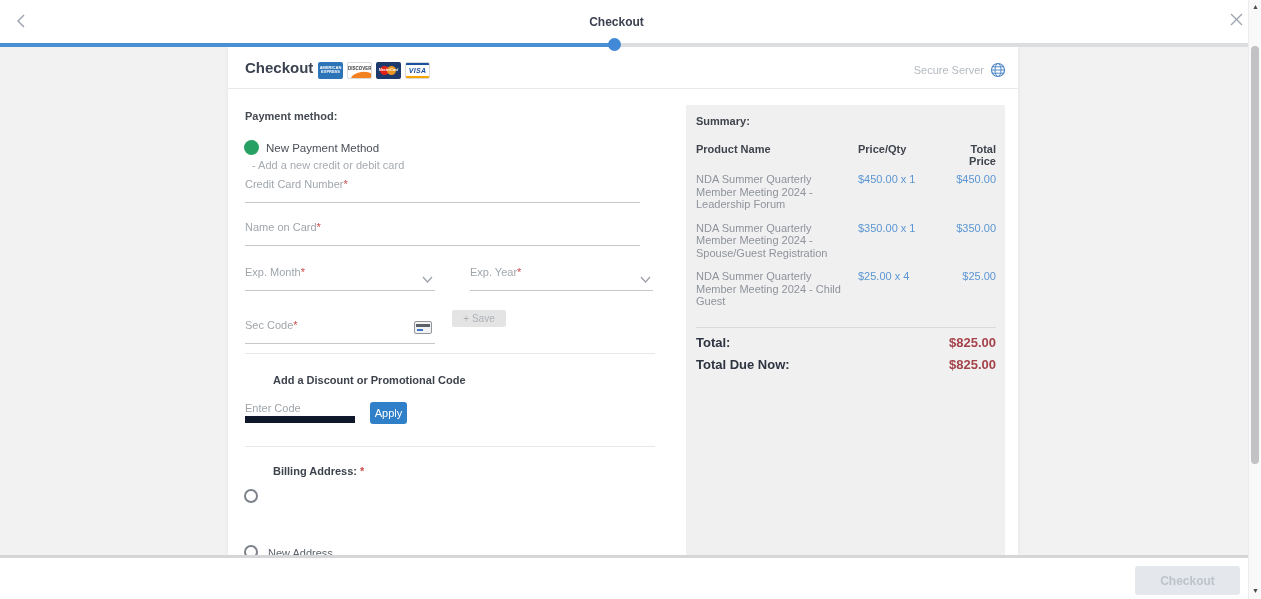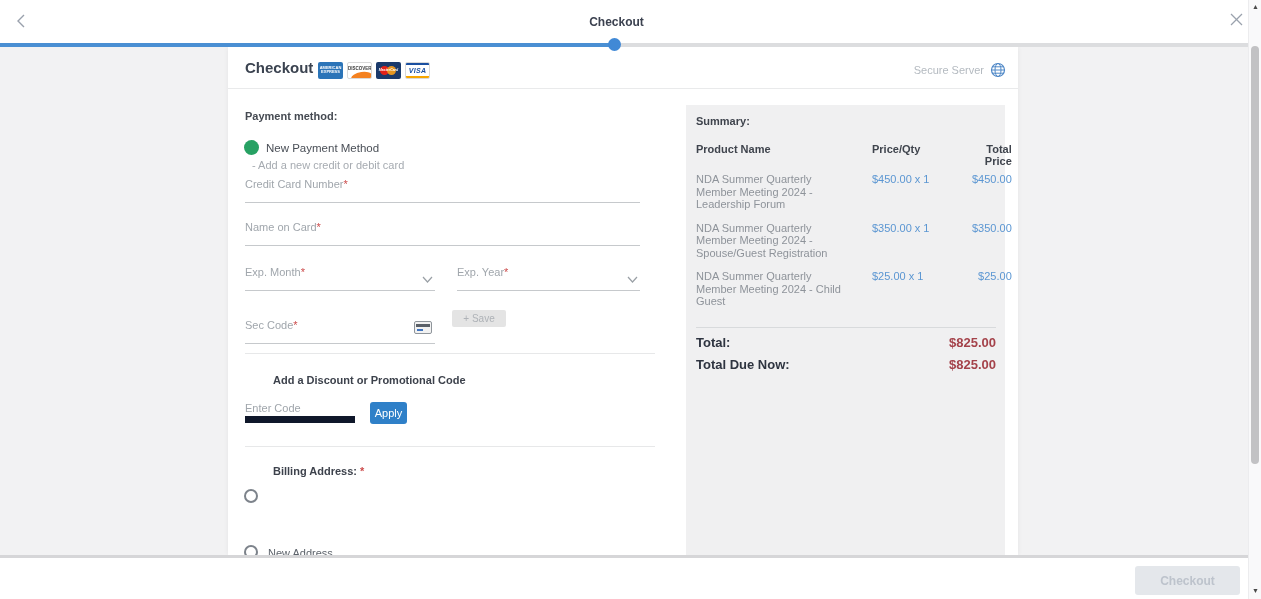--- a/index.html
+++ b/index.html
@@ -78,21 +78,21 @@
   .code-input::placeholder { color:#a0a6ac; }
   .apply-btn { position:absolute; left:142px; width:37px; height:22px; background:#2f80c8;
                color:#fff; border:none; border-radius:3px; font-size:11px; cursor:pointer; }
 
   .addr-lines { position:absolute; left:40px; font-size:11px; color:#5d636b; line-height:12.5px; }
 
   
   .summary { position:absolute; left:458px; top:58px; width:319px; height:450px;
              background:#f0f0f1; padding:10px 9px 0 10px; }
   .sum-head { font-size:11px; font-weight:700; color:#3f444d; margin-bottom:16px; }
-  .sum-grid { display:grid; grid-template-columns:158px 82px 1fr; column-gap:18px; }
+  .sum-grid { display:grid; grid-template-columns:158px 82px 1fr; column-gap:4px; }
   .sum-grid .colh { font-size:11px; font-weight:700; color:#3f444d; margin-bottom:6px; }
   .sum-grid .name { font-size:11px; color:#8e939a; line-height:12.5px; padding-bottom:11px; }
   .sum-grid .pq { font-size:11px; color:#5b96d2; }
   .sum-grid .tp { font-size:11px; color:#5b96d2; text-align:right; }
   .tax-row { display:flex; justify-content:space-between; font-size:11px; margin-top:2px; }
   .tax-row .tl { color:#8e939a; } .tax-row .tv { color:#5b96d2; }
   .sum-div { height:1px; background:#d8dadc; margin:8px 0 6px 0; }
   .tot-row { display:flex; justify-content:space-between; margin-top:7px; }
   .tot-row .lbl { font-size:13px; font-weight:700; color:#2e3440; }
   .tot-row .val { font-size:13px; font-weight:700; color:#a4424a;text-align:center; }
@@ -180,21 +180,21 @@
     <div class="field" style="left:17px; top:169px; width:395px">
       <span class="flabel"><span>Name on Card</span><span class="req">*</span></span>
     </div>
 
     <div class="field" style="left:17px; top:214px; width:190px">
       <span class="flabel"><span>Exp. Month</span><span class="req">*</span></span>
       <span class="chev"><svg width="11" height="7" viewBox="0 0 11 7">
             <polyline points="1,1 5.5,6 10,1" fill="none" stroke="#9aa0a6" stroke-width="1.2"></polyline>
           </svg></span>
     </div>
-    <div class="field" style="left:229px; top:214px; width:183px">
+    <div class="field" style="left:242px; top:214px; width:183px">
       <span class="flabel"><span>Exp. Year</span><span class="req">*</span></span>
       <span class="chev"><svg width="11" height="7" viewBox="0 0 11 7">
             <polyline points="1,1 5.5,6 10,1" fill="none" stroke="#9aa0a6" stroke-width="1.2"></polyline>
           </svg></span>
     </div>
 
     <div class="field" style="left:17px; top:267px; width:190px">
       <span class="flabel"><span>Sec Code</span><span class="req">*</span></span>
       <span class="cardglyph"><svg width="18" height="13" viewBox="0 0 18 13">
         <rect x="0.5" y="0.5" width="17" height="12" rx="1.5" fill="#f2f2f2" stroke="#8f959b"></rect>
@@ -230,21 +230,21 @@
 
         <div class="name">NDA Summer Quarterly Member Meeting 2024 - Leadership Forum</div>
         <div class="pq">$450.00 x 1</div>
         <div class="tp">$450.00</div>
 
         <div class="name">NDA Summer Quarterly Member Meeting 2024 - Spouse/Guest Registration</div>
         <div class="pq">$350.00 x 1</div>
         <div class="tp">$350.00</div>
 
         <div class="name">NDA Summer Quarterly Member Meeting 2024 - Child Guest</div>
-        <div class="pq">$25.00 x 1</div>
+        <div class="pq">$25.00 x 4</div>
         <div class="tp">$25.00</div>
       </div>
       <div class="sum-div"></div>
       <div class="tot-row">
         <span class="lbl">Total:</span>
         <span class="val">$825.00</span>
       </div>
       <div class="tot-row">
         <span class="lbl">Total Due Now:</span>
         <span class="val">$825.00</span>

